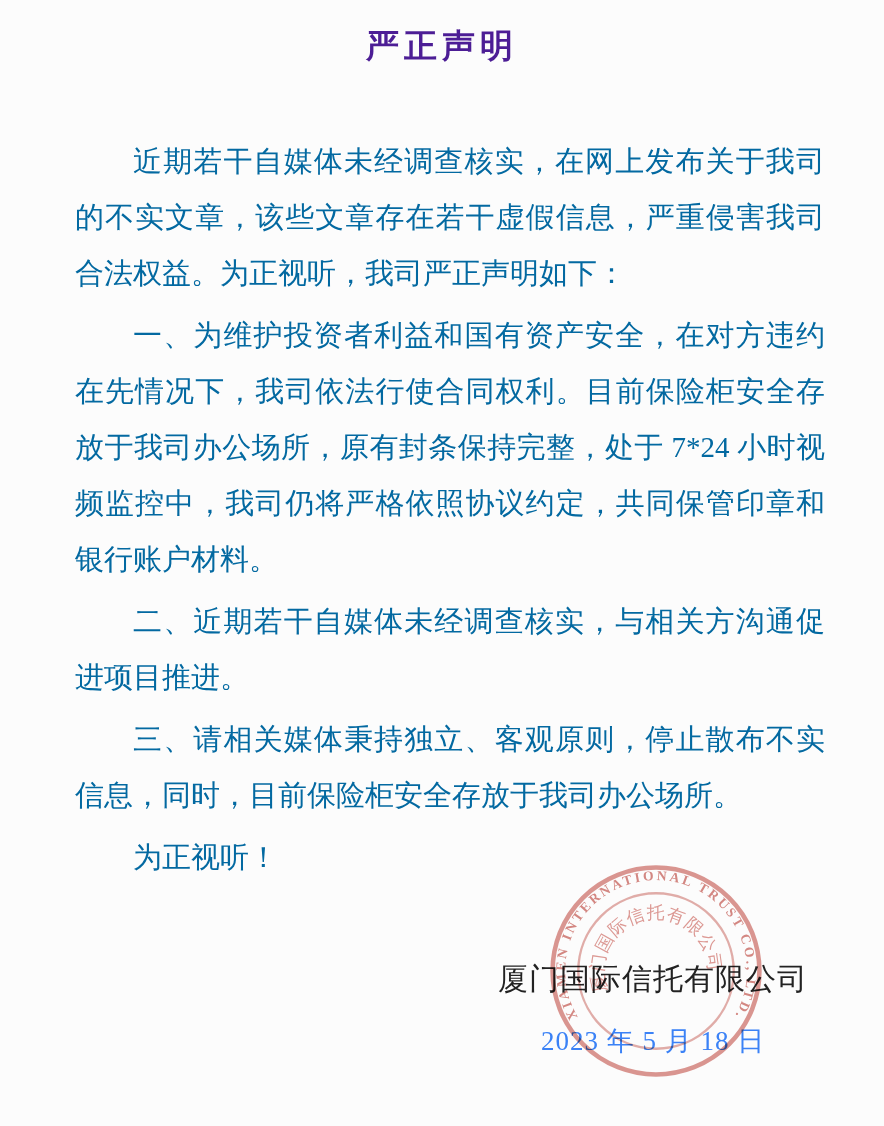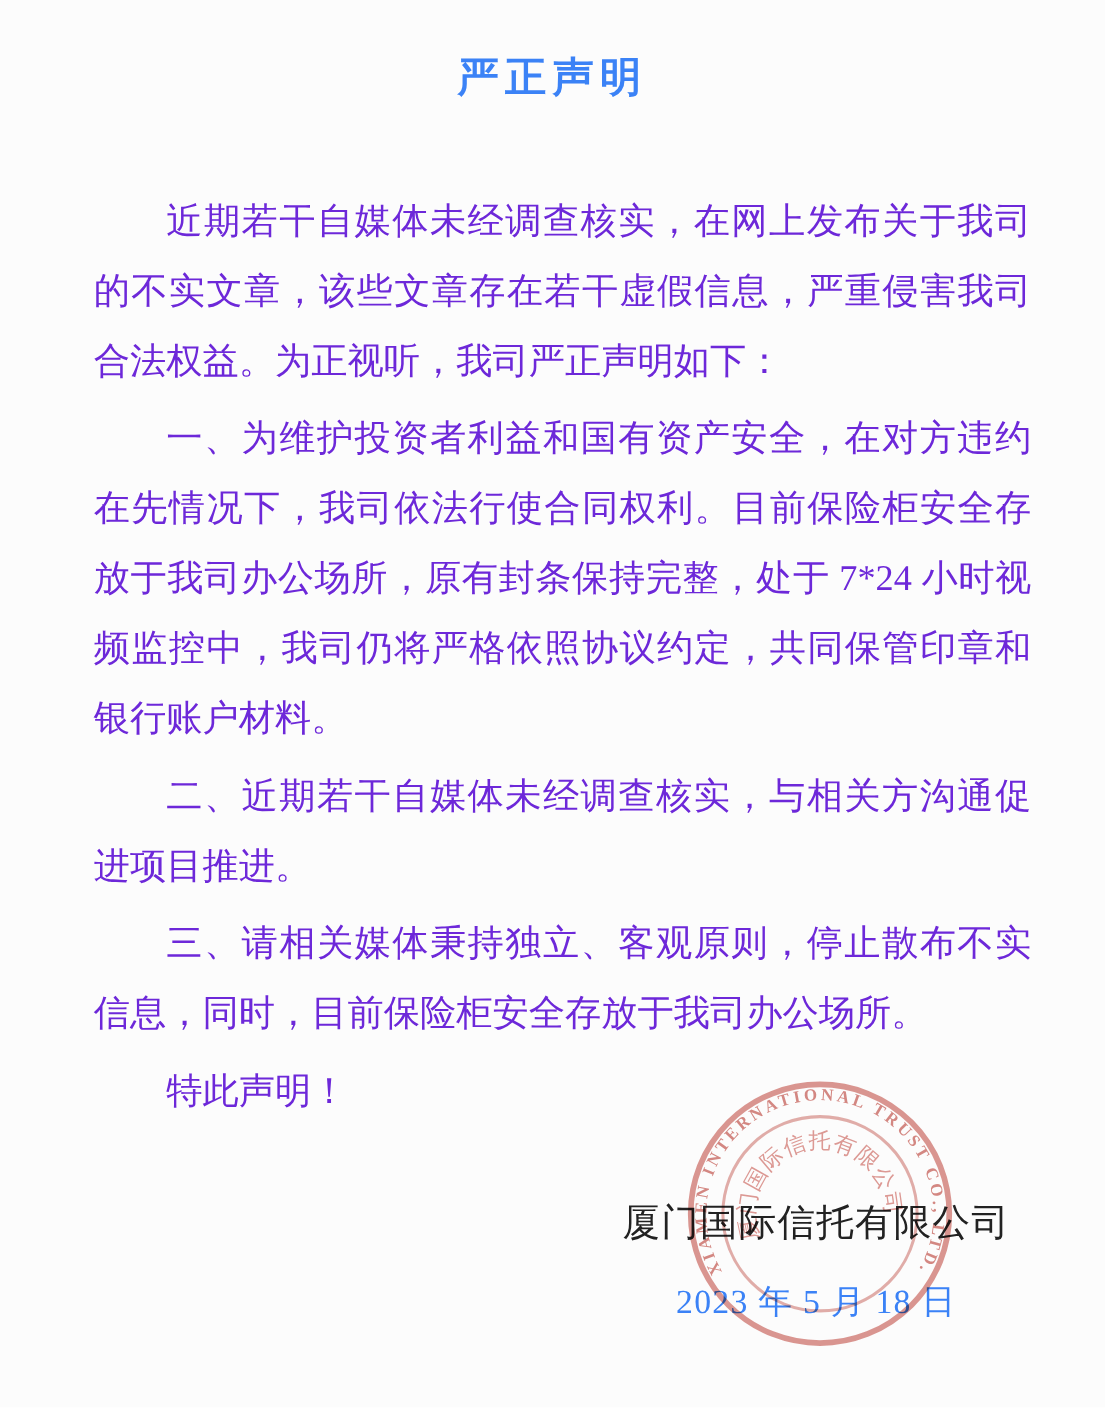--- a/index.html
+++ b/index.html
@@ -11,36 +11,36 @@
     position: relative;
     width: 884px;
     height: 1126px;
     background: #fcfcfc;
     color: #1e1e1e;
     font-family: "Liberation Serif", "DejaVu Serif", serif;
     overflow: hidden;
   }
   .doc-title {
     margin: 0;
-    padding-top: 40px;
+    padding-top: 24px;
     text-align: center;
     font-family: "Liberation Sans", "DejaVu Sans", sans-serif;
     font-size: 33px;
     font-weight: 700;
     letter-spacing: 5px;
-    color: #3b82f6;
+    color: #4c1d95;
   }
   .doc-body {
     width: 750px;
     margin: 64px 0 0 75px;
     font-size: 29px;
     line-height: 56px;
     text-align: justify;
     text-justify: inter-ideograph;
-    color: #6d28d9;
+    color: #0369a1;
   }
   .doc-body p {
     margin: 0;
     text-indent: 2em;
   }
   .doc-body p + p {
     margin-top: 6px;
   }
   .sign-block {
     position: absolute;
@@ -105,21 +105,21 @@
 
 <div class="page">
 
   <h1 class="doc-title">严正声明</h1>
 
   <div class="doc-body">
     <p>近期若干自媒体未经调查核实，在网上发布关于我司的不实文章，该些文章存在若干虚假信息，严重侵害我司合法权益。为正视听，我司严正声明如下：</p>
     <p>一、为维护投资者利益和国有资产安全，在对方违约在先情况下，我司依法行使合同权利。目前保险柜安全存放于我司办公场所，原有封条保持完整，处于 7*24 小时视频监控中，我司仍将严格依照协议约定，共同保管印章和银行账户材料。</p>
     <p>二、近期若干自媒体未经调查核实，与相关方沟通促进项目推进。</p>
     <p>三、请相关媒体秉持独立、客观原则，停止散布不实信息，同时，目前保险柜安全存放于我司办公场所。</p>
-    <p>特此声明！</p>
+    <p>为正视听！</p>
   </div>
 
   <div class="sign-block">
     <div class="sign-company">厦门国际信托有限公司</div>
     <div class="sign-date">2023 年 5 月 18 日</div>
   </div>
 
   <svg class="seal" viewBox="0 0 220 220" aria-hidden="true">
     <defs>
       <path id="seal-arc-en" d="M 58.4 183.7 A 90 90 0 1 1 161.6 183.7" fill="none"></path>

